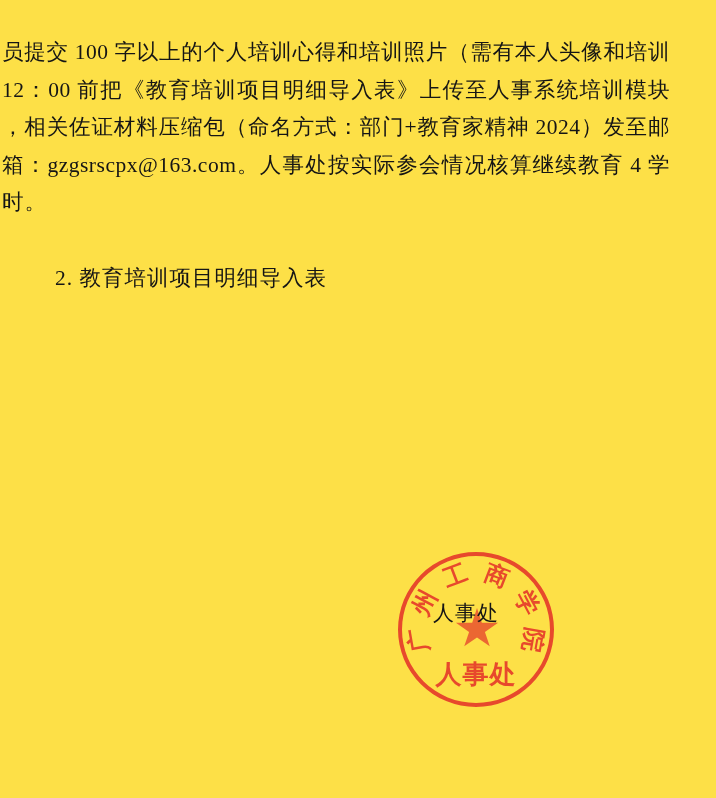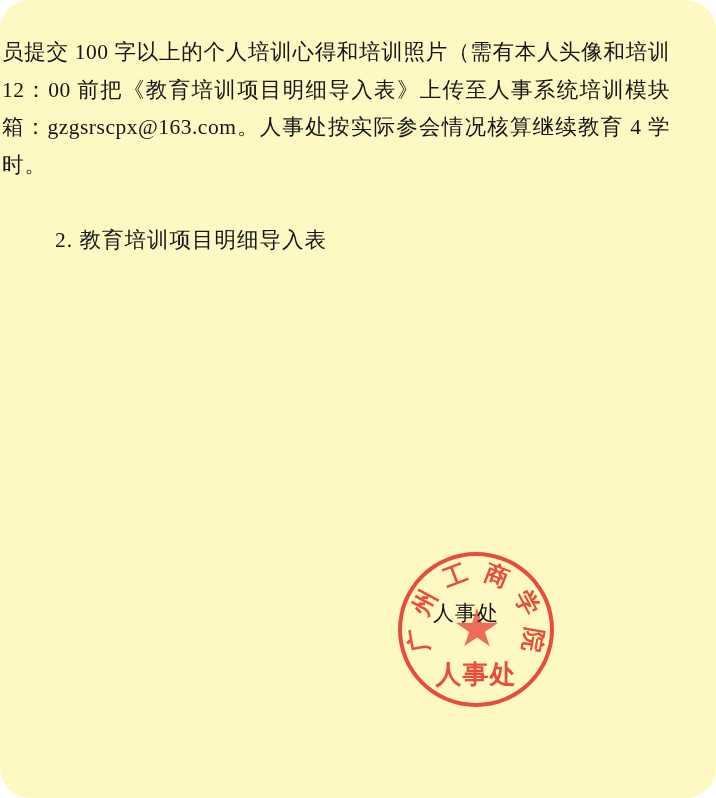--- a/index.html
+++ b/index.html
@@ -9,21 +9,21 @@
   *{box-sizing:border-box;}
   html,body{margin:0;padding:0;}
   body{
     width:716px;height:798px;
     background:#ffffff;
     font-family:"Liberation Serif","DejaVu Serif",serif;
     color:var(--ink);
     position:relative;
     overflow:hidden;
   }
-  .page{position:absolute;inset:0;background:#fef9c3;border-radius:30px;}
+  .page{position:absolute;inset:0;background:#fde047;}
 
   
   .doc{
     position:absolute;
     left:2px;top:34px;
     width:668px;
   }
   .line{
     height:37.6px;
     line-height:37.6px;
@@ -104,20 +104,21 @@
   }
 </style>
 </head>
 <body>
 
 <div class="page">
 
   <div class="doc" id="doc-lines">
       <div class="line just">员提交 100 字以上的个人培训心得和培训照片（需有本人头像和培训</div>
       <div class="line just">12：00 前把《教育培训项目明细导入表》上传至人事系统培训模块</div>
+      <div class="line just">，相关佐证材料压缩包（命名方式：部门+教育家精神 2024）发至邮</div>
       <div class="line just">箱：gzgsrscpx@163.com。人事处按实际参会情况核算继续教育 4 学</div>
       <div class="line">时。</div>
       <div class="line"></div>
       <div class="line indent">2. 教育培训项目明细导入表</div>
     </div>
 
   <div class="seal">
     <div class="seal-ring"></div>
     <div id="seal-arc">
         <span class="arc-char" style="transform: rotate(-100deg) translateY(-58px);">广</span>

